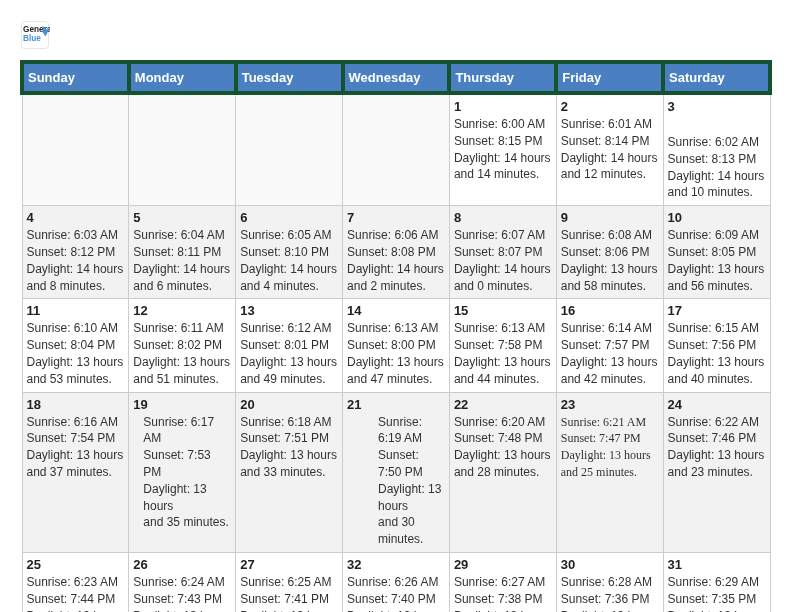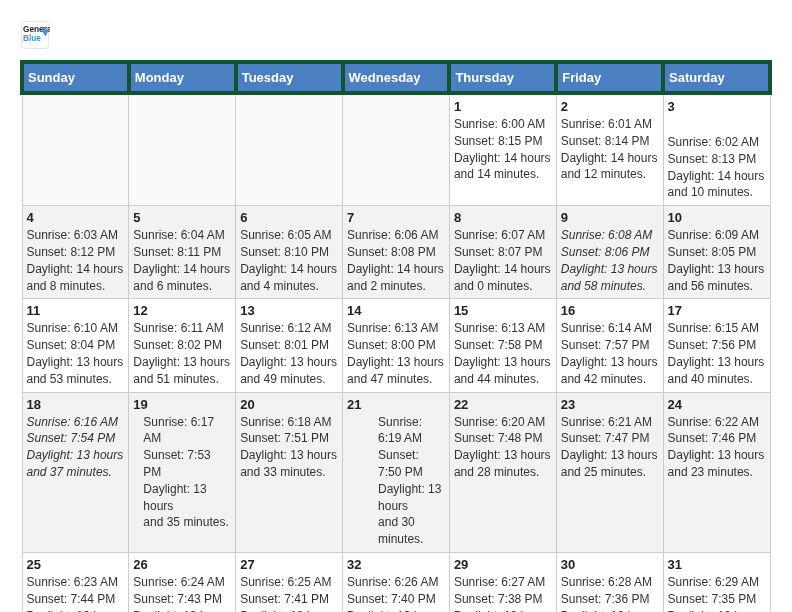--- a/index.html
+++ b/index.html
@@ -170,21 +170,21 @@
         </td>
         <td>
           <div class="day-num">8</div>
           <div class="day-info" style="white-space: pre-line;">Sunrise: 6:07 AM
 Sunset: 8:07 PM
 Daylight: 14 hours
 and 0 minutes.</div>
         </td>
         <td>
           <div class="day-num">9</div>
-          <div class="day-info" style="white-space: pre-line; font-style: italic;">Sunrise: 6:08 AM
+          <div class="day-info" style="white-space: pre-line;">Sunrise: 6:08 AM
 Sunset: 8:06 PM
 Daylight: 13 hours
 and 58 minutes.</div>
         </td>
         <td>
           <div class="day-num">10</div>
           <div class="day-info" style="white-space: pre-line;">Sunrise: 6:09 AM
 Sunset: 8:05 PM
 Daylight: 13 hours
 and 56 minutes.</div>
@@ -237,21 +237,21 @@
           <div class="day-num">17</div>
           <div class="day-info" style="white-space: pre-line;">Sunrise: 6:15 AM
 Sunset: 7:56 PM
 Daylight: 13 hours
 and 40 minutes.</div>
         </td>
       </tr>
       <tr>
         <td>
           <div class="day-num">18</div>
-          <div class="day-info" style="white-space: pre-line; font-style: italic;">Sunrise: 6:16 AM
+          <div class="day-info" style="white-space: pre-line;">Sunrise: 6:16 AM
 Sunset: 7:54 PM
 Daylight: 13 hours
 and 37 minutes.</div>
         </td>
         <td>
           <div class="day-num">19</div>
           <div class="day-info" style="white-space: pre-line; margin-left: 10px;">Sunrise: 6:17 AM
 Sunset: 7:53 PM
 Daylight: 13 hours
 and 35 minutes.</div>
@@ -272,21 +272,21 @@
         </td>
         <td>
           <div class="day-num">22</div>
           <div class="day-info" style="white-space: pre-line;">Sunrise: 6:20 AM
 Sunset: 7:48 PM
 Daylight: 13 hours
 and 28 minutes.</div>
         </td>
         <td>
           <div class="day-num">23</div>
-          <div class="day-info" style="white-space: pre-line;">Sunrise: 6:21 AM
+          <div class="day-info" style="white-space: pre-line; font-family: Liberation Serif, serif;">Sunrise: 6:21 AM
 Sunset: 7:47 PM
 Daylight: 13 hours
 and 25 minutes.</div>
         </td>
         <td>
           <div class="day-num">24</div>
           <div class="day-info" style="white-space: pre-line;">Sunrise: 6:22 AM
 Sunset: 7:46 PM
 Daylight: 13 hours
 and 23 minutes.</div>

